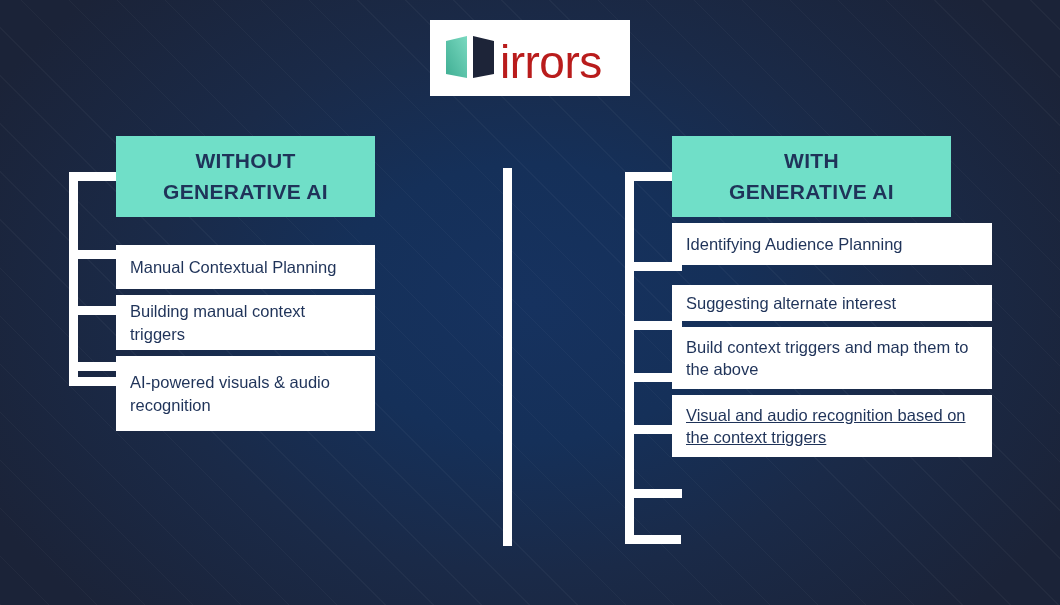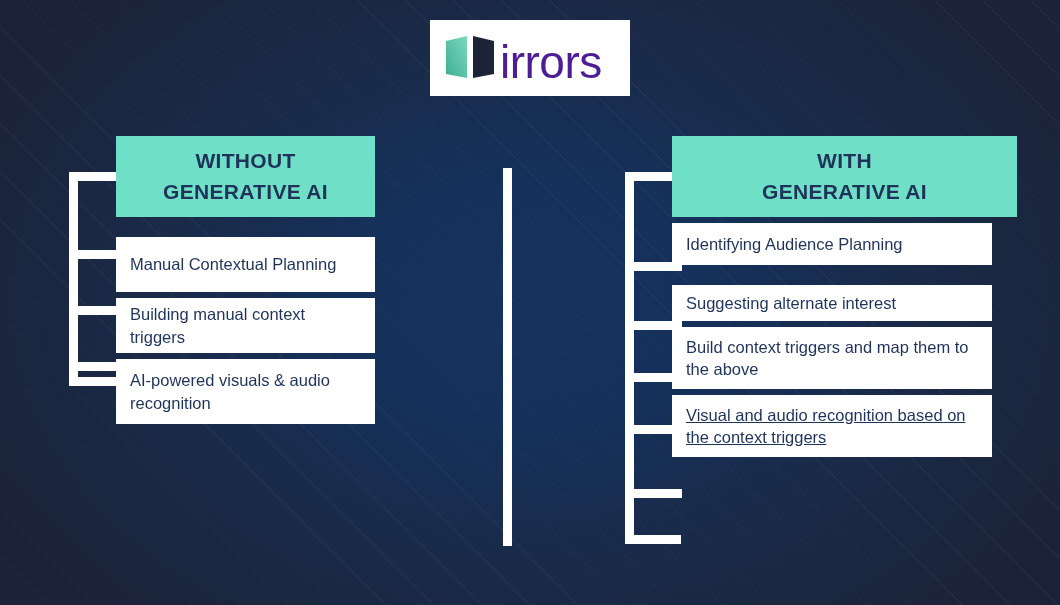--- a/index.html
+++ b/index.html
@@ -50,21 +50,21 @@
   }
   #logo-mark {
     width: 54px;
     height: 48px;
     flex: 0 0 auto;
     display: block;
   }
   #logo-word {
     font-size: 46px;
     font-weight: 400;
-    color: #4c1d95;
+    color: #b91c1c;
     letter-spacing: -0.5px;
     line-height: 1;
     margin-left: 2px;
     margin-top: 8px;
     white-space: nowrap;
   }
 
   
   #center-divider {
     position: absolute;
@@ -106,21 +106,21 @@
     text-align: center;
     letter-spacing: 0.3px;
     padding: 16px 20px;
     box-sizing: border-box;
     height: 81px;
     display: flex;
     flex-direction: column;
     align-items: center;
     justify-content: center;
   }
-  #column-right .col-header { width: 345px; }
+  #column-right .col-header { width: 279px; }
 
   .card {
     background: #ffffff;
     color: #1f3359;
     font-size: 16.5px;
     line-height: 1.35;
     padding: 13px 14px;
     box-sizing: border-box;
     display: flex;
     align-items: center;
@@ -161,29 +161,29 @@
       <rect x="9" y="170" width="48" height="9" fill="#ffffff"></rect>
       <rect x="9" y="226" width="48" height="9" fill="#ffffff"></rect>
     </svg>
 
     <div class="col-content">
       <div class="col-header">
         <span>WITHOUT</span>
         <span>GENERATIVE AI</span>
       </div>
 
-      <div class="card" style="margin-top:20px; height:55px;">
+      <div class="card" style="margin-top:28px; height:44px;">
         <span class="card-text">Manual Contextual Planning</span>
       </div>
 
       <div class="card" style="margin-top:6px; height:55px;">
         <span class="card-text">Building manual context triggers</span>
       </div>
 
-      <div class="card" style="margin-top:6px; height:65px;">
+      <div class="card" style="margin-top:6px; height:75px;">
         <span class="card-text">AI-powered visuals &amp; audio recognition</span>
       </div>
     </div>
   </div>
 
   <div class="column" id="column-right">
     <svg class="bracket" width="372" height="420">
 
       <rect x="0" y="36" width="9" height="372" fill="#ffffff"></rect>
 

